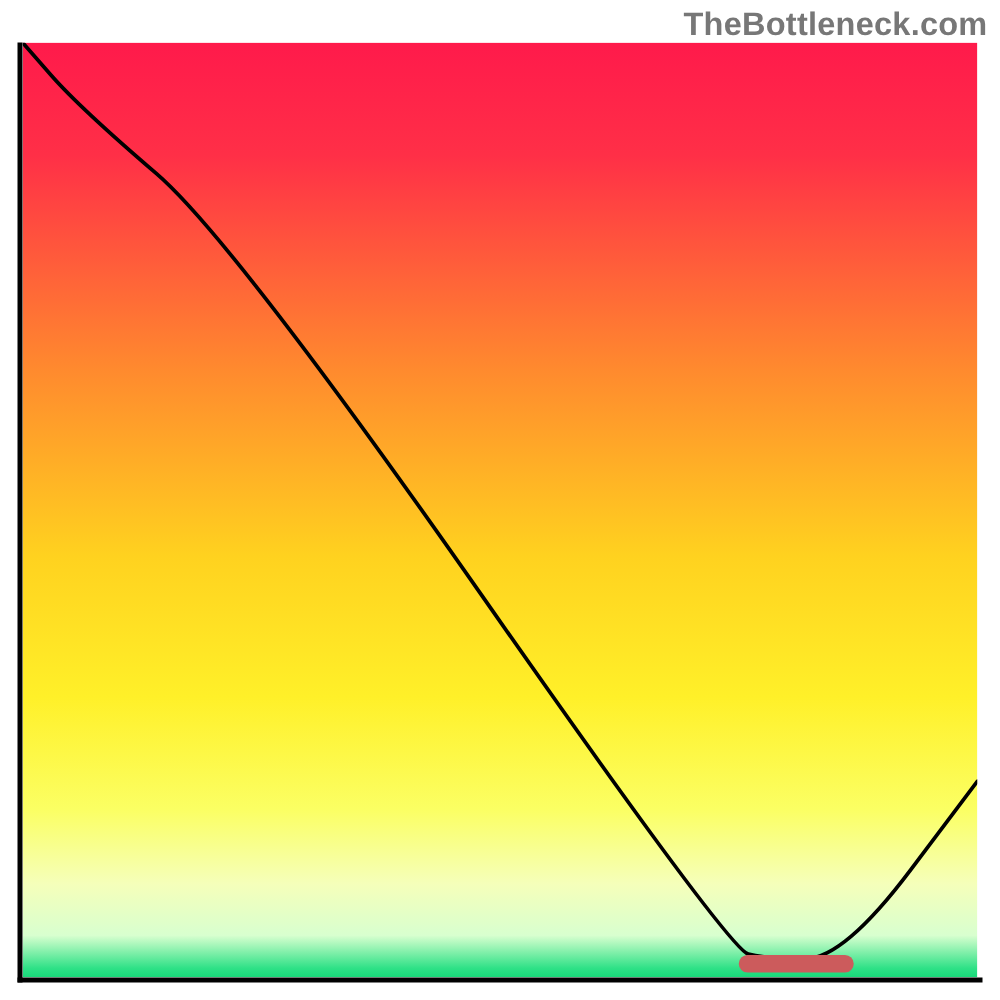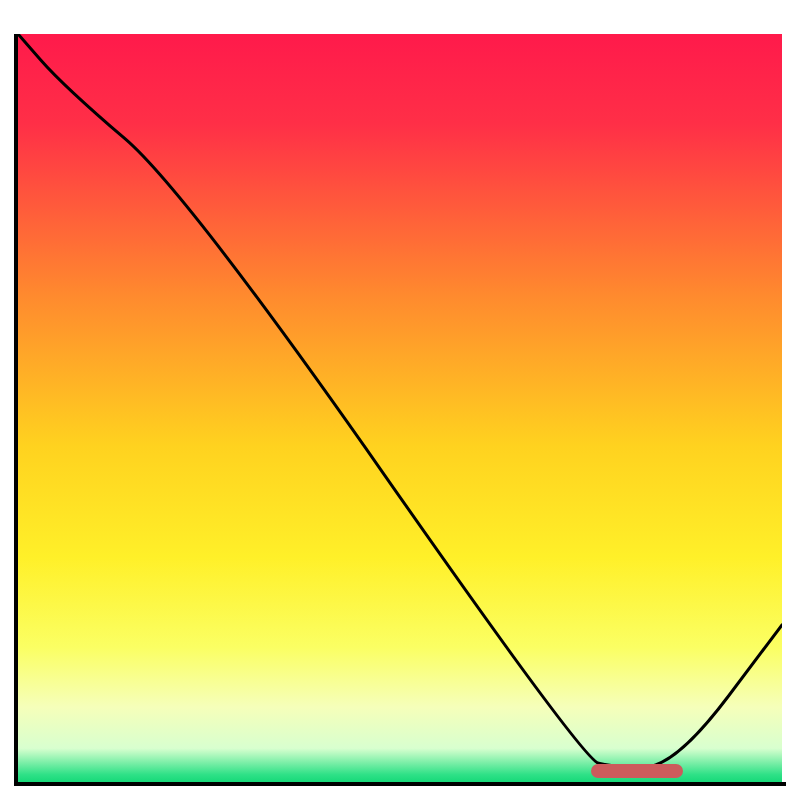--- a/index.html
+++ b/index.html
@@ -74,20 +74,21 @@
     top: 782px;
     width: 772px;
     height: 4px;
   }
 </style>
 </head>
 <body>
 
 <div class="container">
 
+  <div class="watermark">TheBottleneck.com</div>
 
   <div class="plot-frame">
     <svg class="gradient-bg" viewBox="0 0 764 748" preserveAspectRatio="none">
       <defs>
         <linearGradient id="bg-grad" x1="0" y1="0" x2="0" y2="1">
             <stop offset="0%" stop-color="#ff1a4b"></stop>
             <stop offset="12%" stop-color="#ff2f47"></stop>
             <stop offset="35%" stop-color="#ff8a2e"></stop>
             <stop offset="55.00000000000001%" stop-color="#ffd21f"></stop>
             <stop offset="70%" stop-color="#fff029"></stop>

